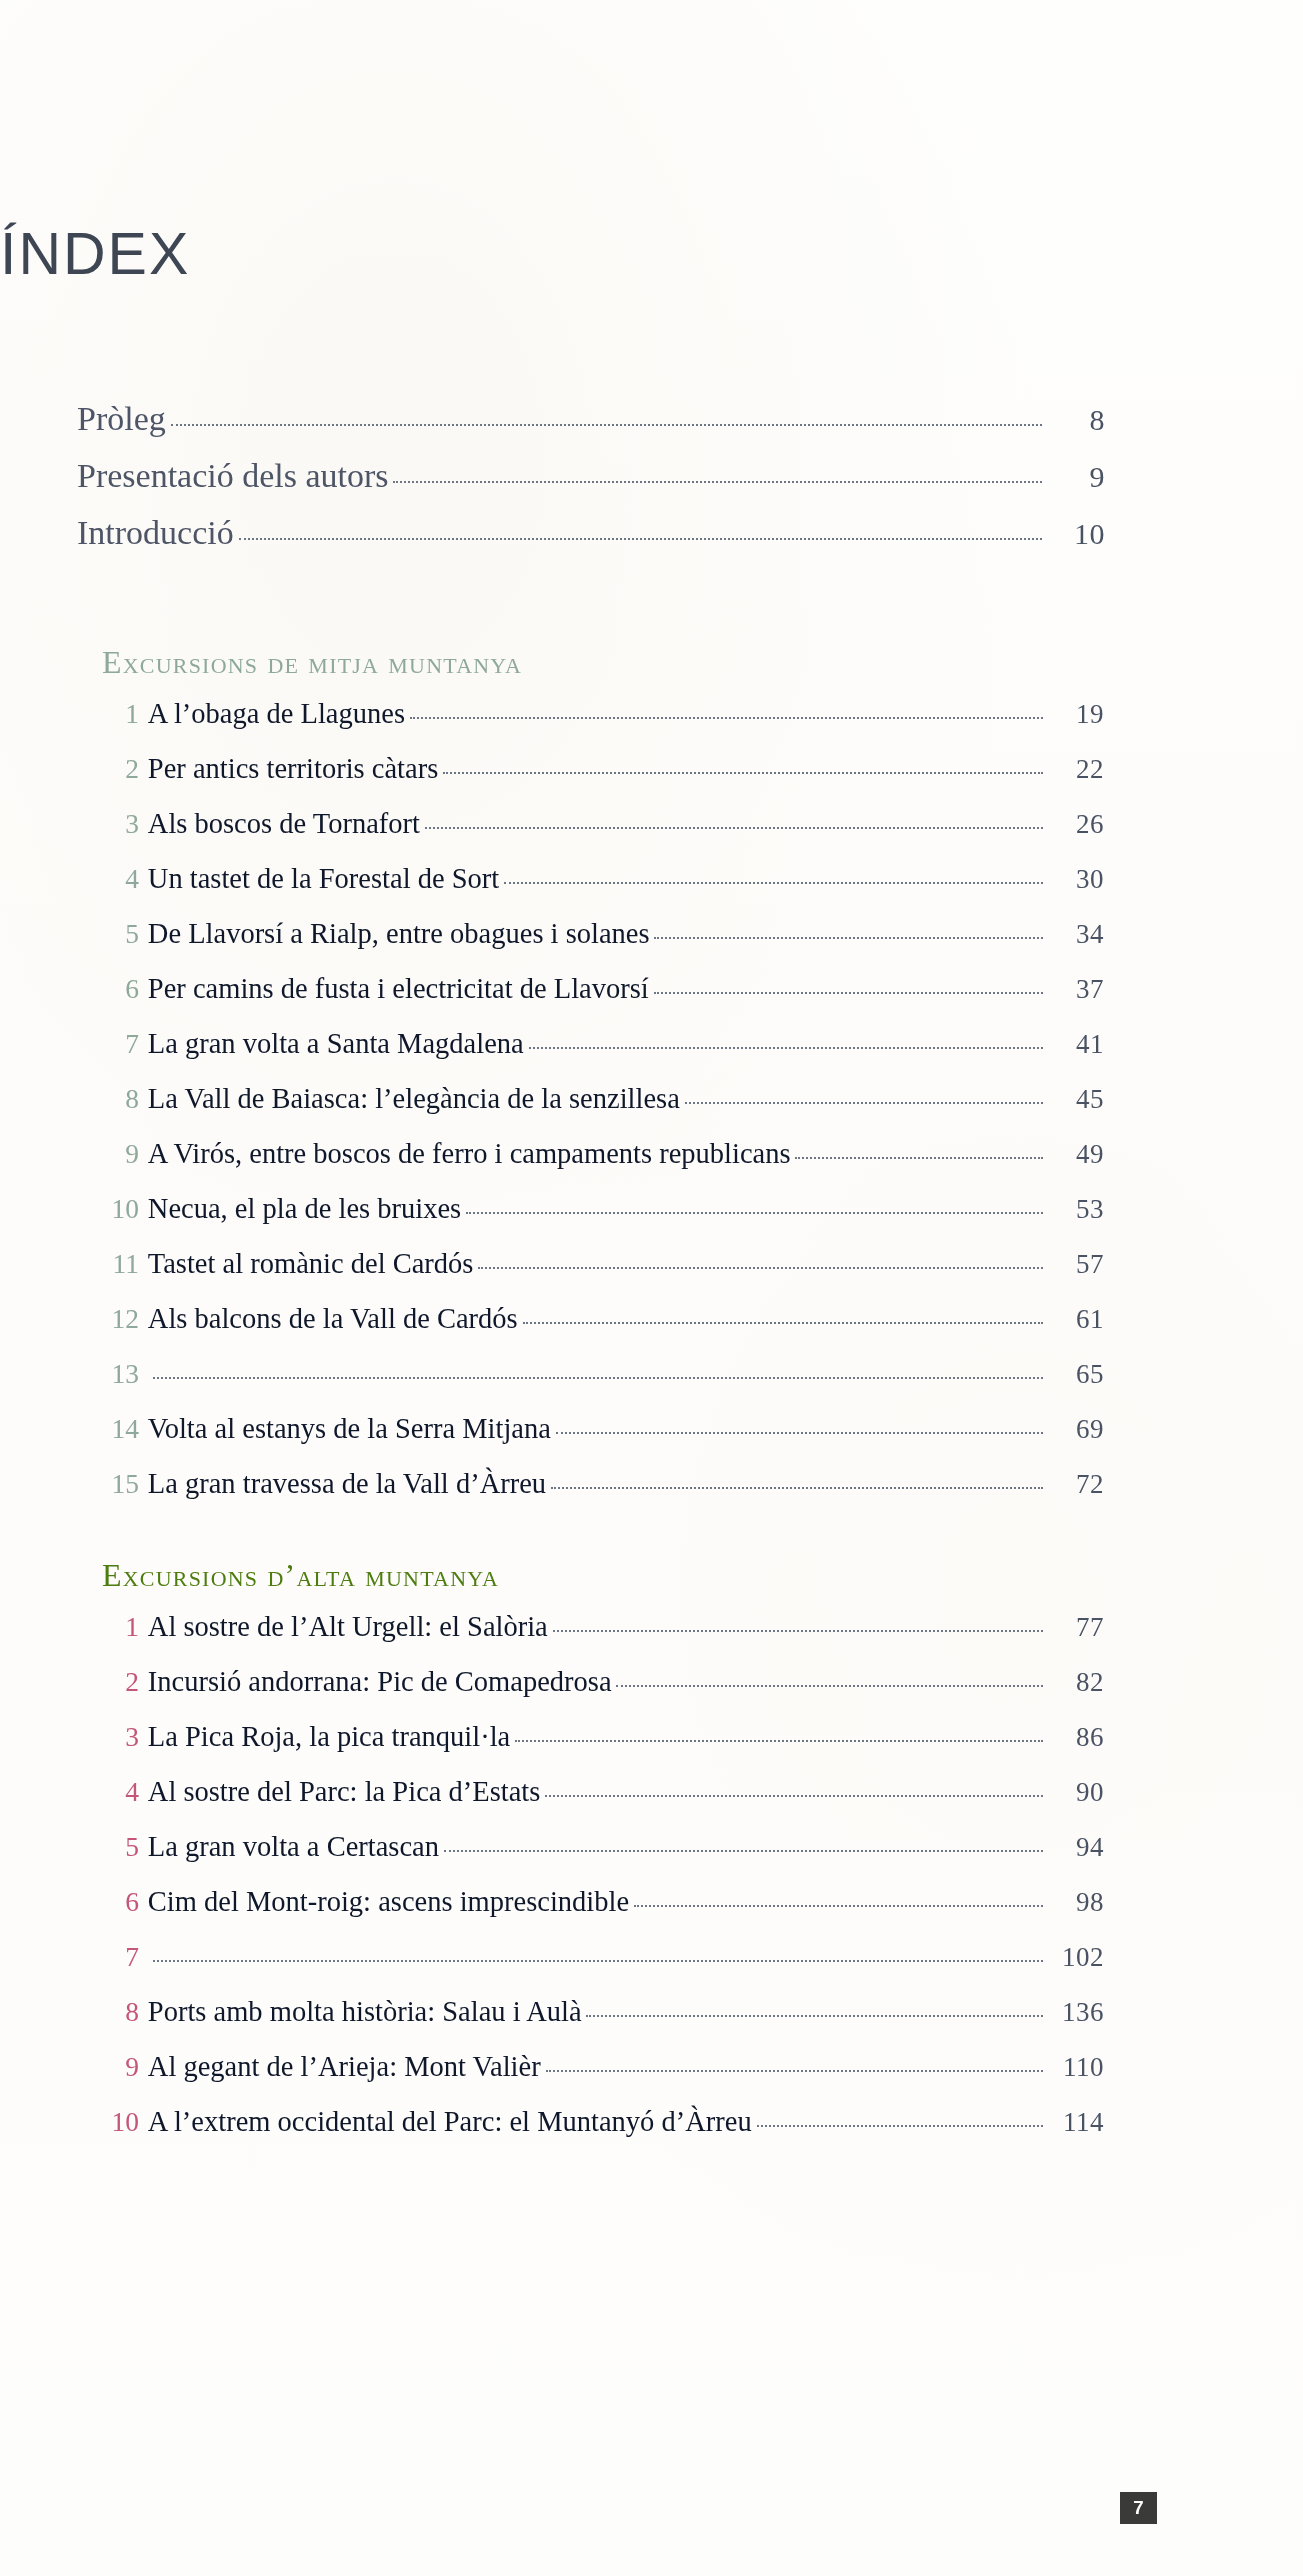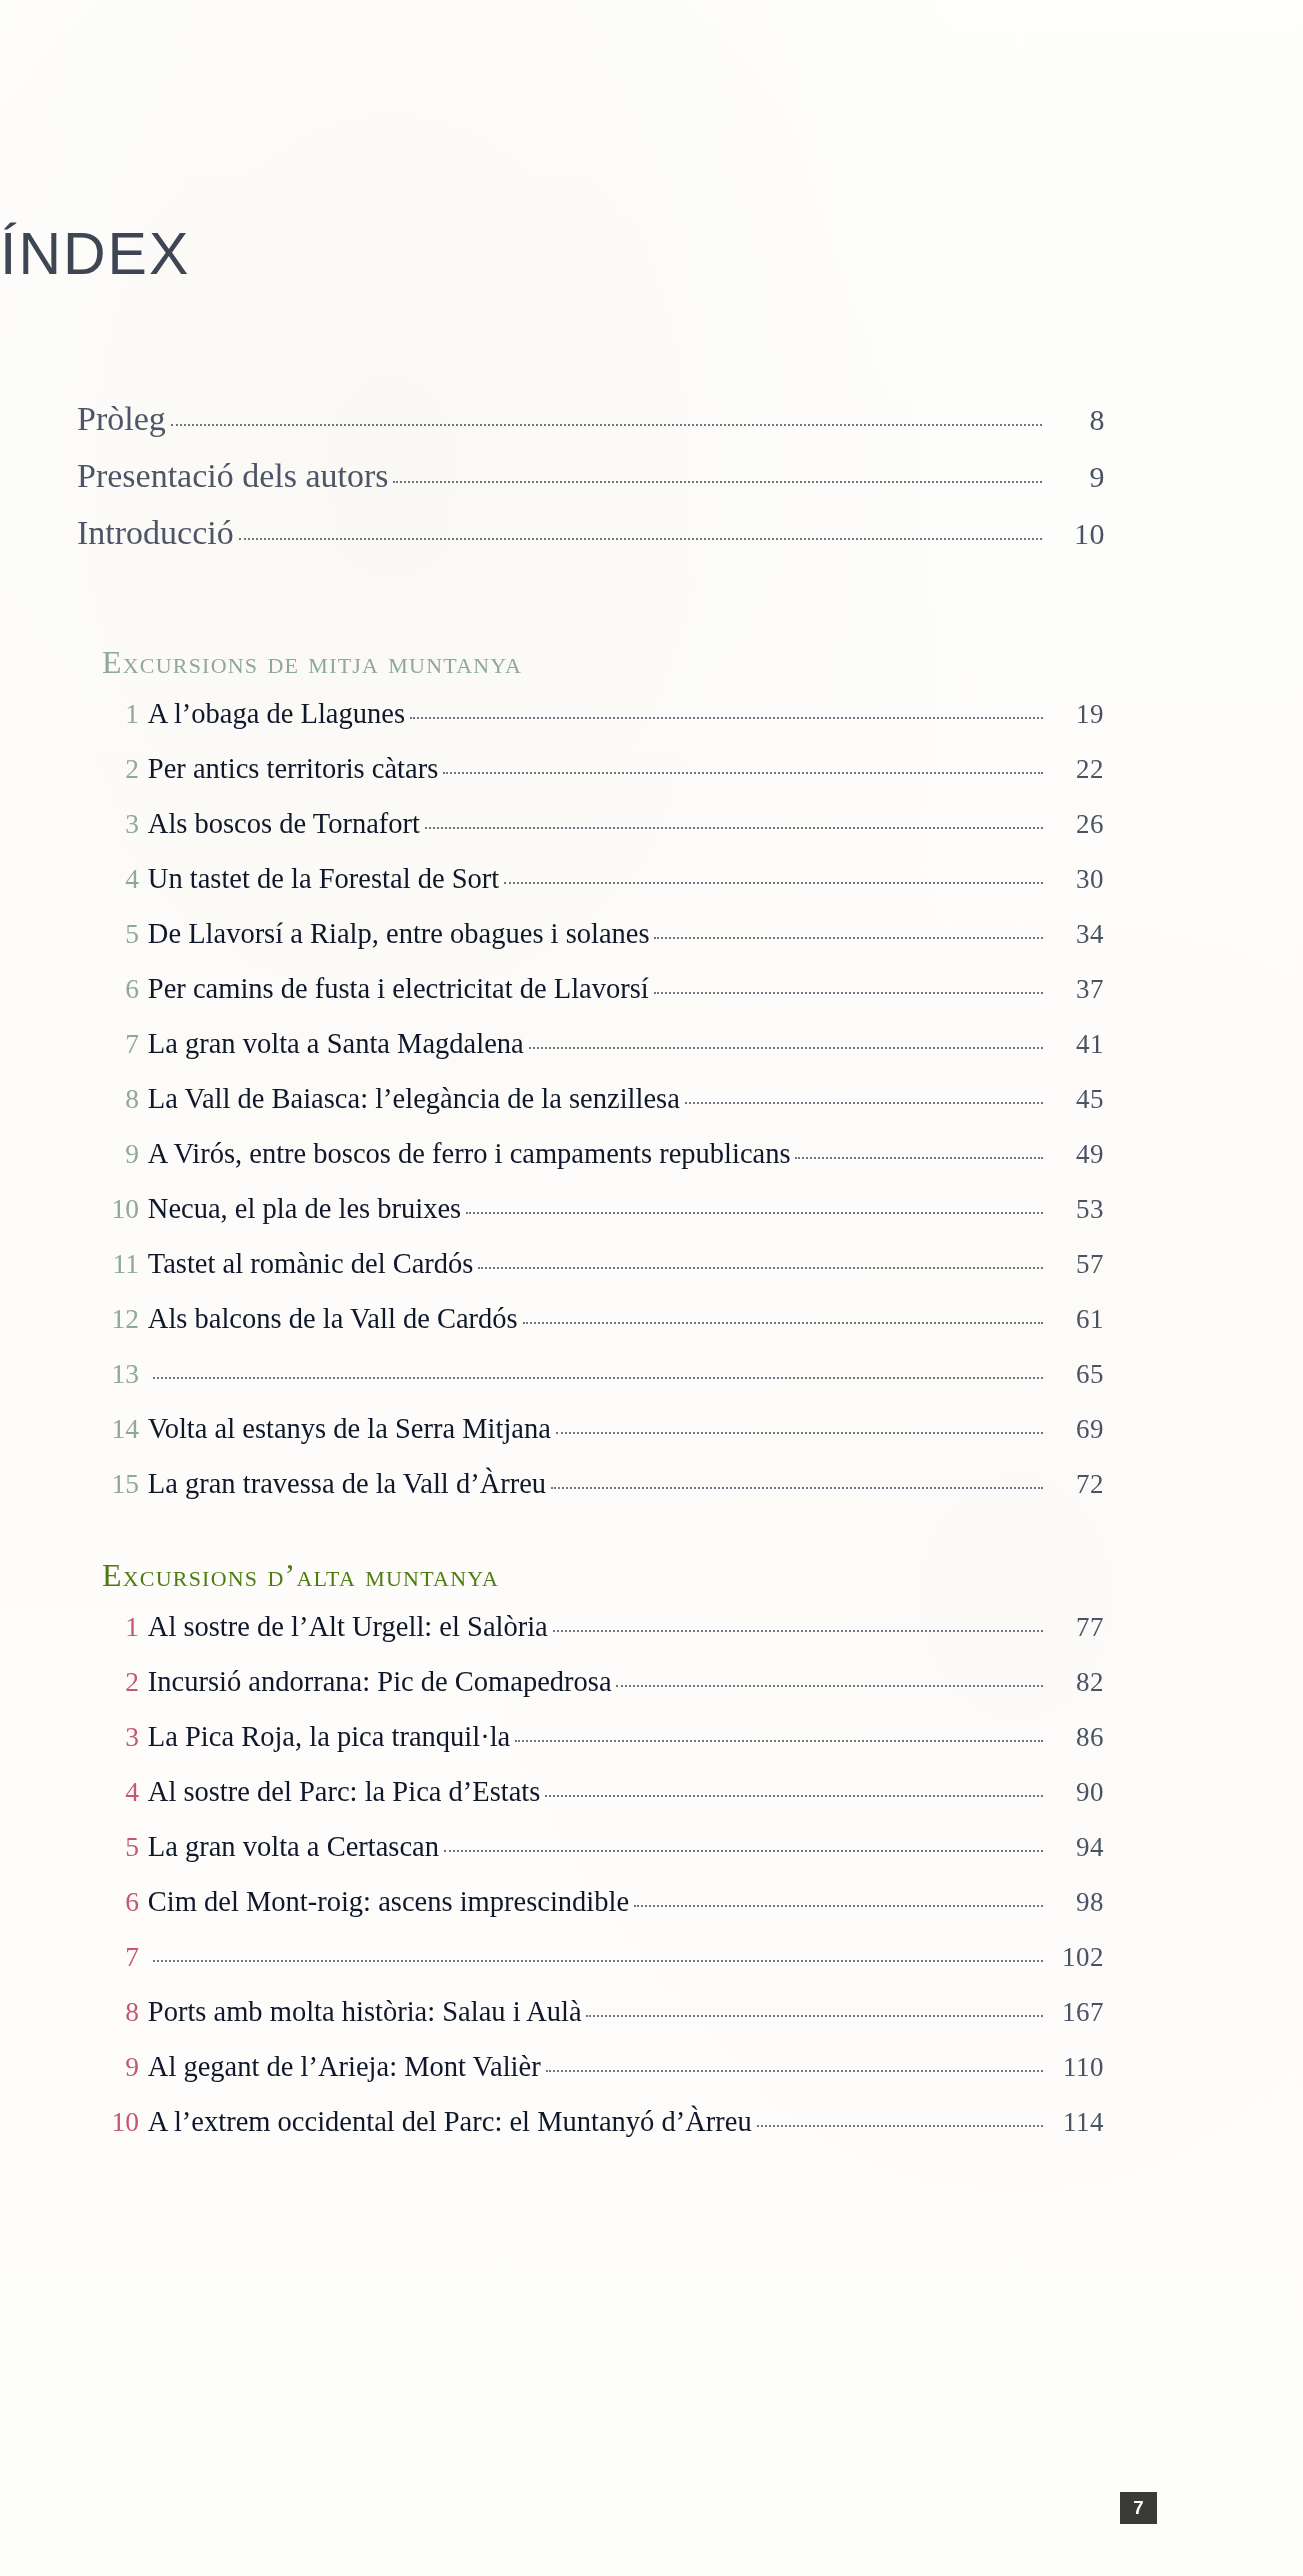--- a/index.html
+++ b/index.html
@@ -324,21 +324,21 @@
         </div>
         <div class="row">
           <span class="num">7</span>
           <span class="leader"></span>
           <span class="pagenum">102</span>
         </div>
         <div class="row">
           <span class="num">8</span>
           <span class="label">Ports amb  molta història: Salau i Aulà</span>
           <span class="leader"></span>
-          <span class="pagenum">167</span>
+          <span class="pagenum">136</span>
         </div>
         <div class="row">
           <span class="num">9</span>
           <span class="label">Al gegant de l’Arieja: Mont Valièr</span>
           <span class="leader"></span>
           <span class="pagenum">110</span>
         </div>
         <div class="row">
           <span class="num">10</span>
           <span class="label">A l’extrem occidental del Parc: el Muntanyó d’Àrreu</span>

